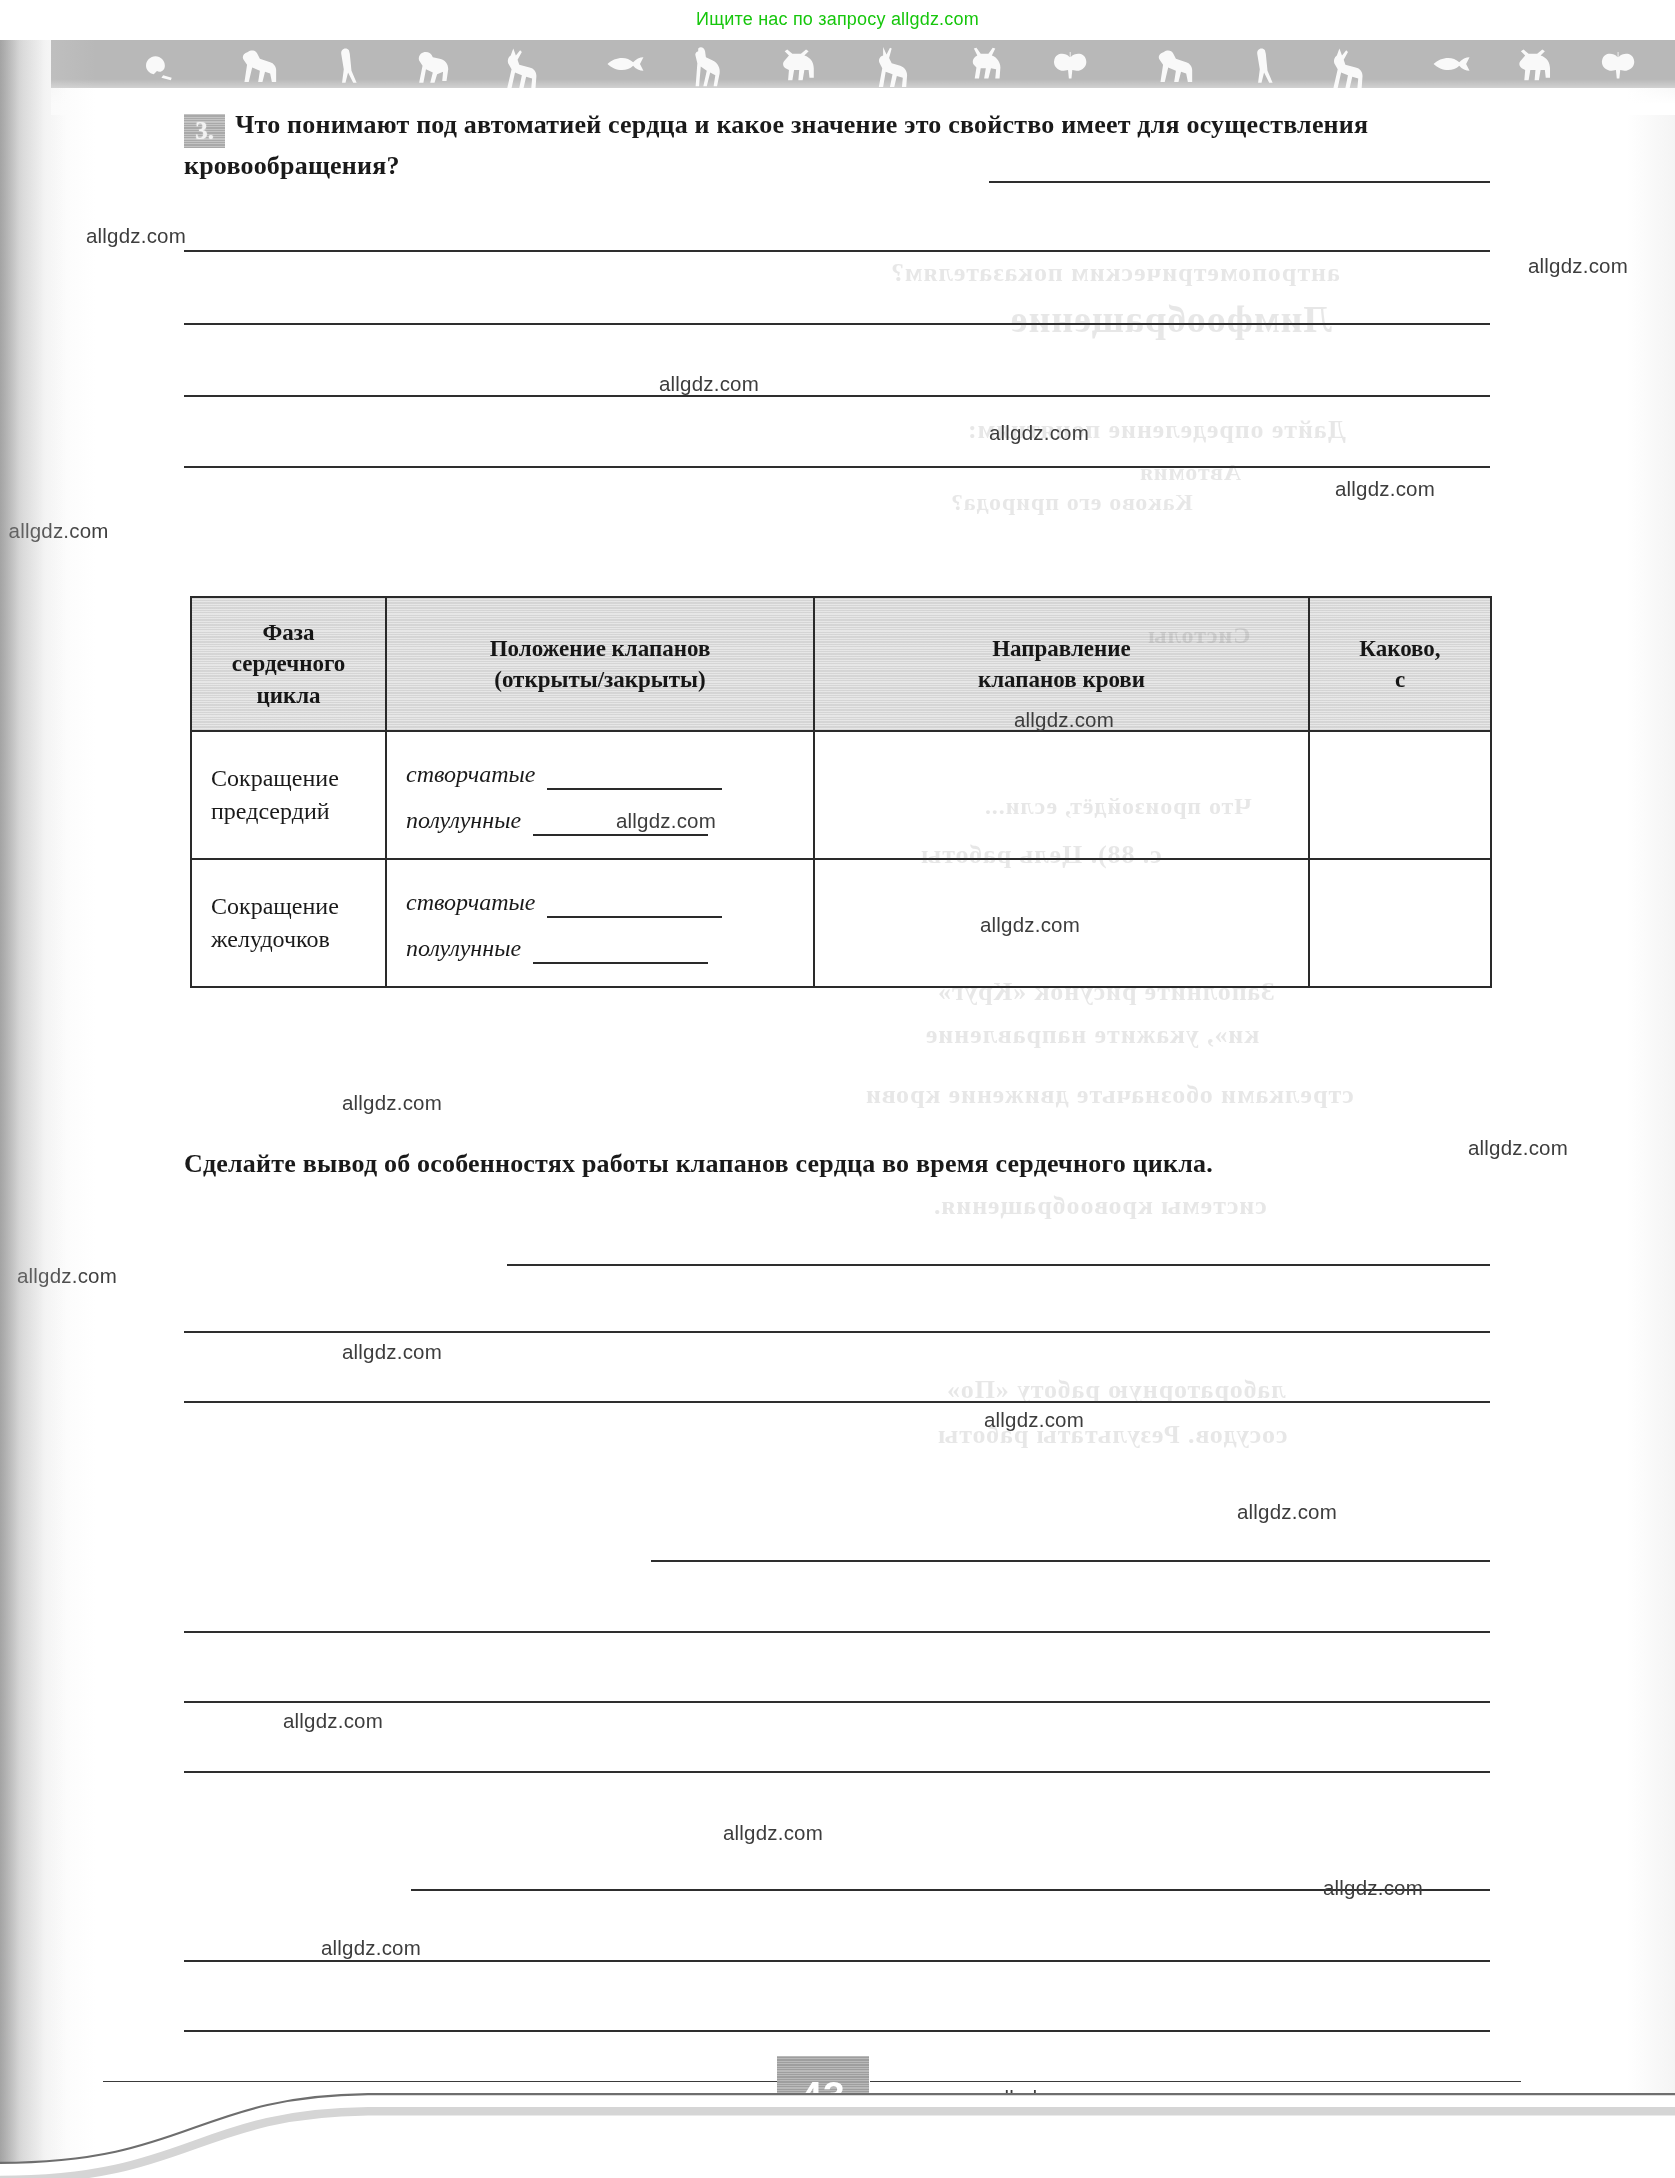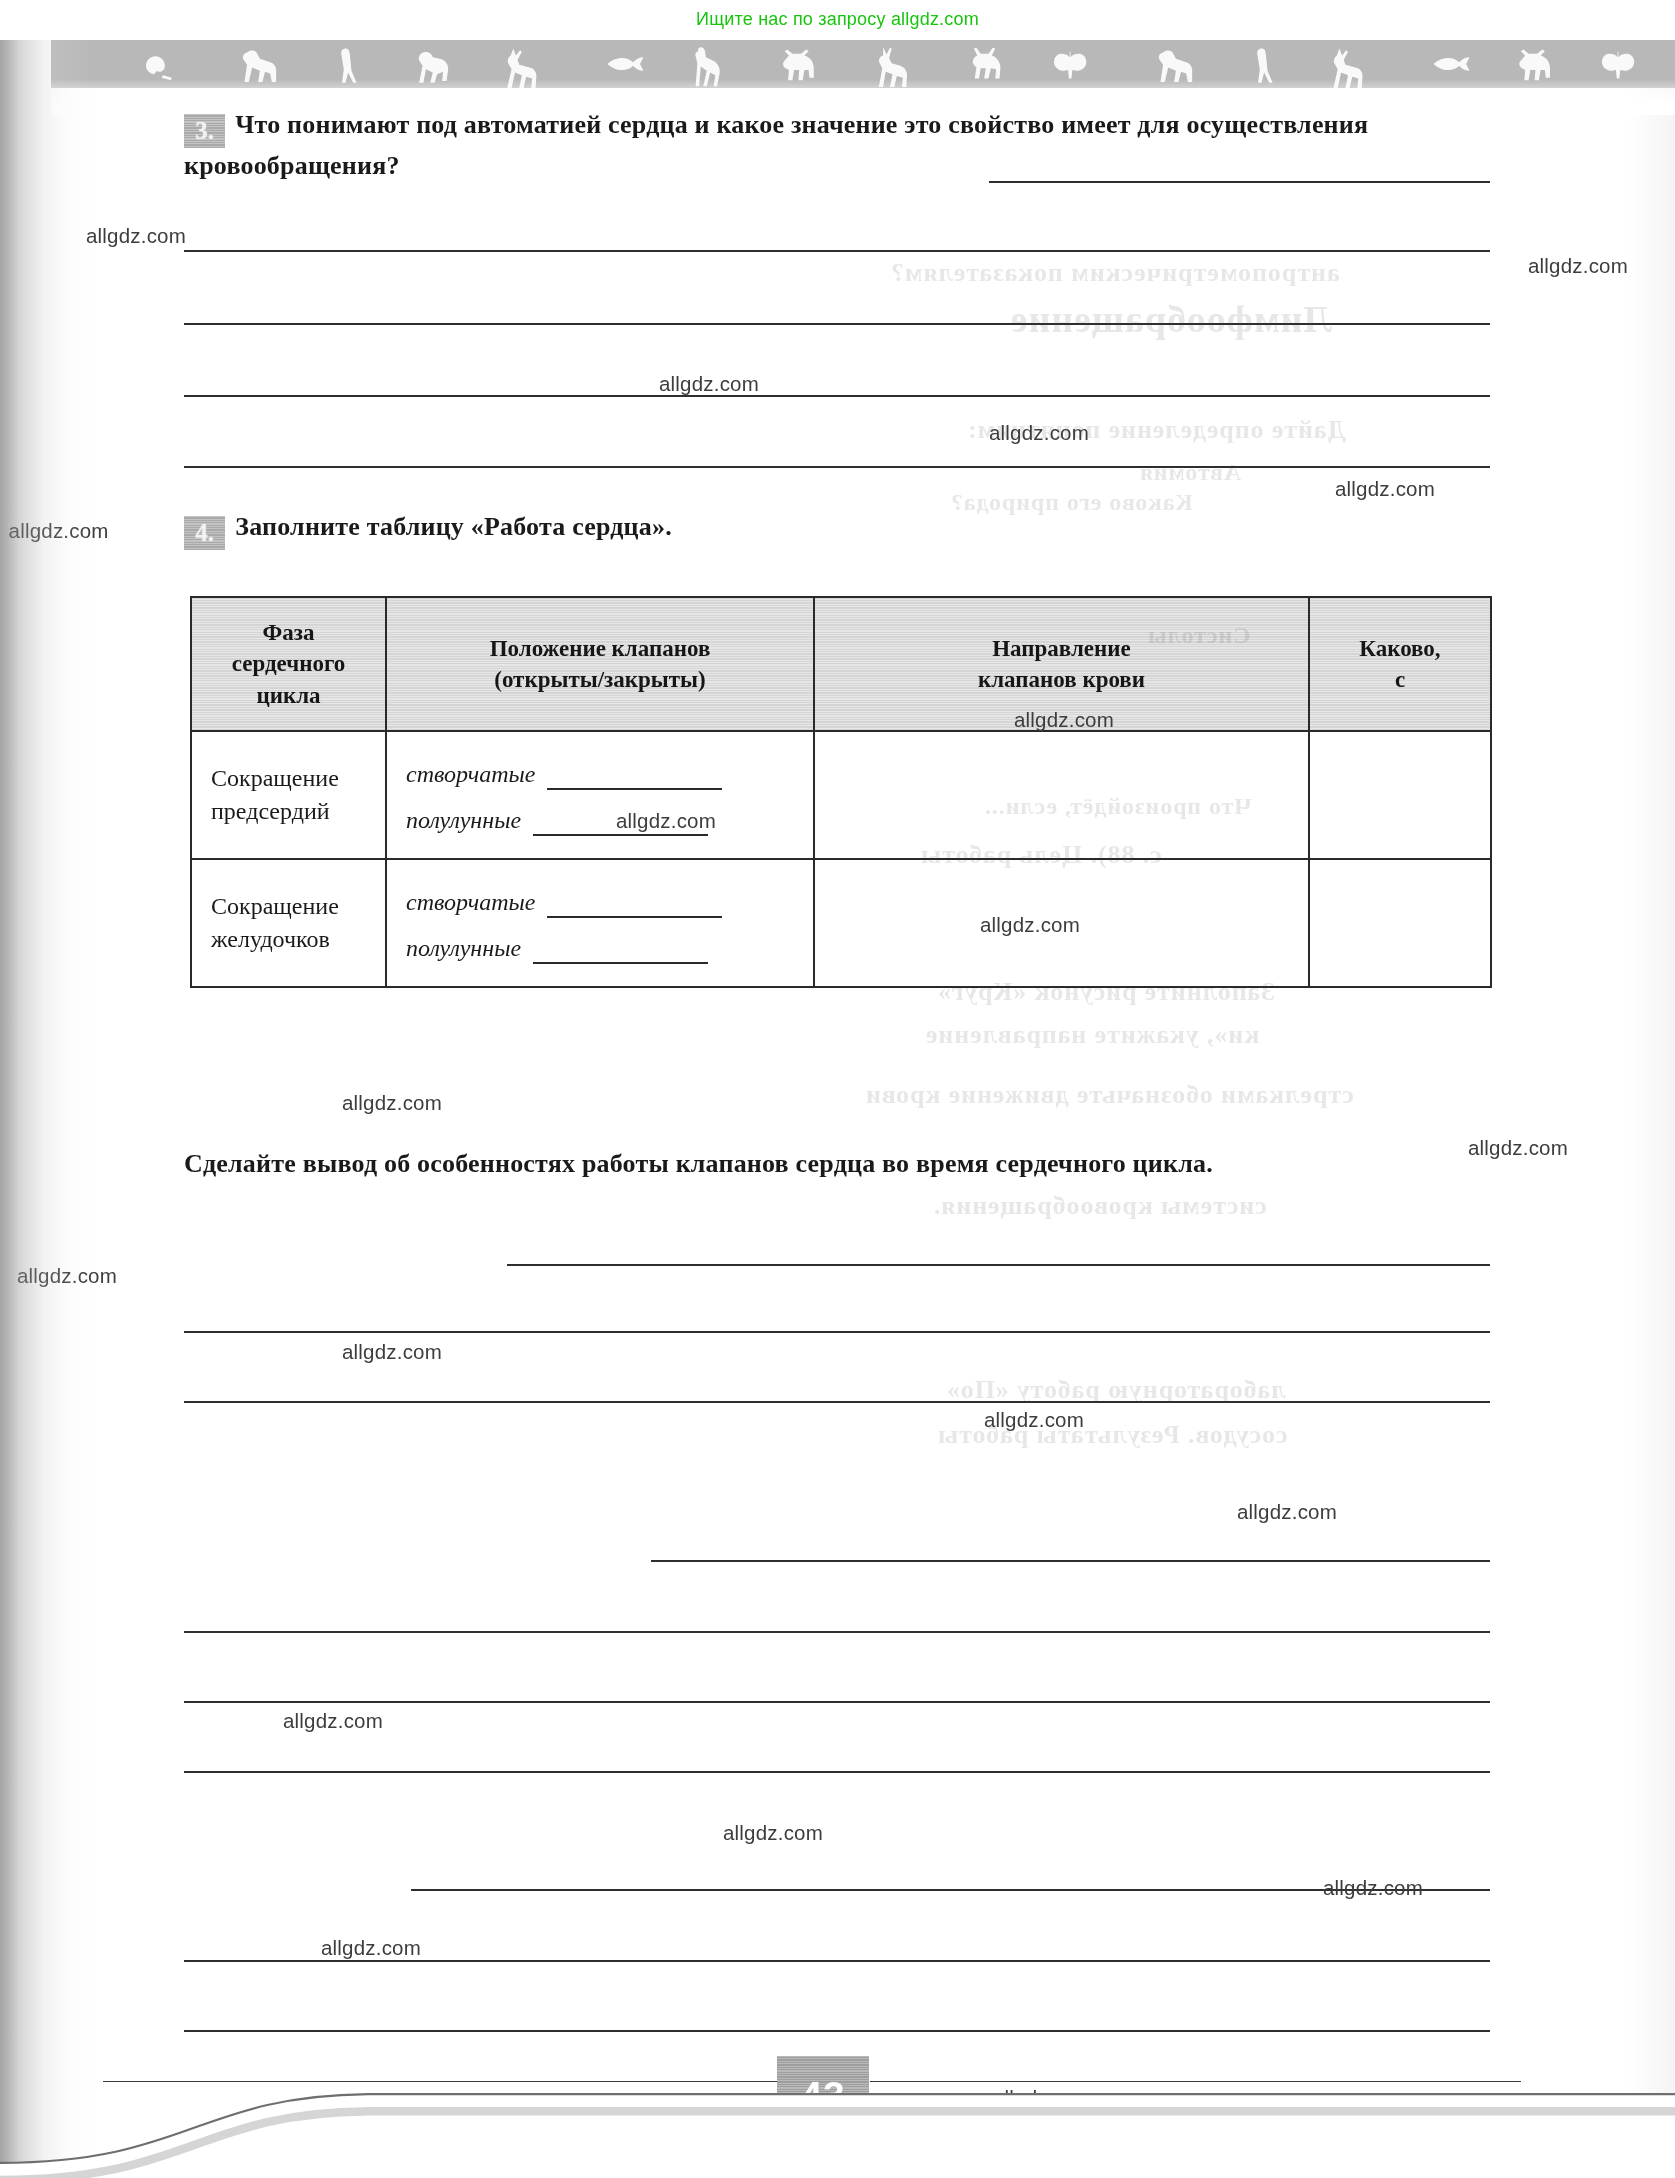--- a/index.html
+++ b/index.html
@@ -298,23 +298,20 @@
     <div class="task" id="task-3" style="top:67px;">
       <span class="num-box">3.</span><span class="q-text">Что понимают под автоматией сердца и какое значение это свойство имеет для осуществления кровообращения?</span>
     </div>
 
     <div class="rule" style="top:141px; left:989px; width:501px;"></div>
     <div class="rule" style="top:210px;"></div>
     <div class="rule" style="top:283px;"></div>
     <div class="rule" style="top:355px;"></div>
     <div class="rule" style="top:426px;"></div>
 
-    <div class="task" id="task-4" style="top:469px;">
-      <span class="num-box">4.</span><span class="q-text">Заполните таблицу «Работа сердца».</span>
-    </div>
 
     <table id="work-table">
       <colgroup>
         <col style="width:195px">
         <col style="width:428px">
         <col style="width:495px">
         <col style="width:182px">
       </colgroup>
       <thead>
         <tr>

